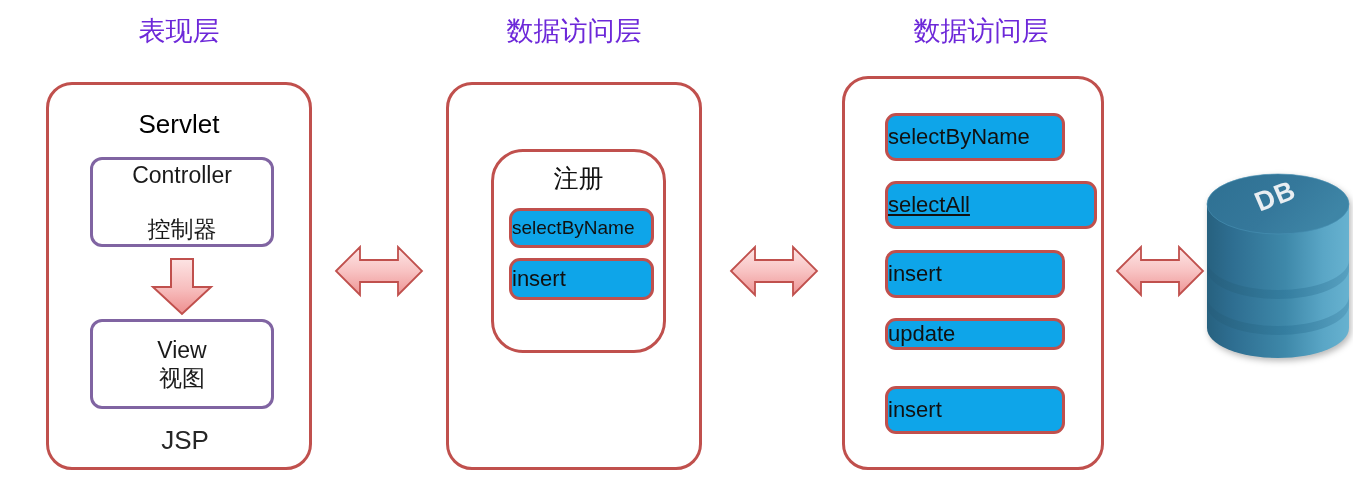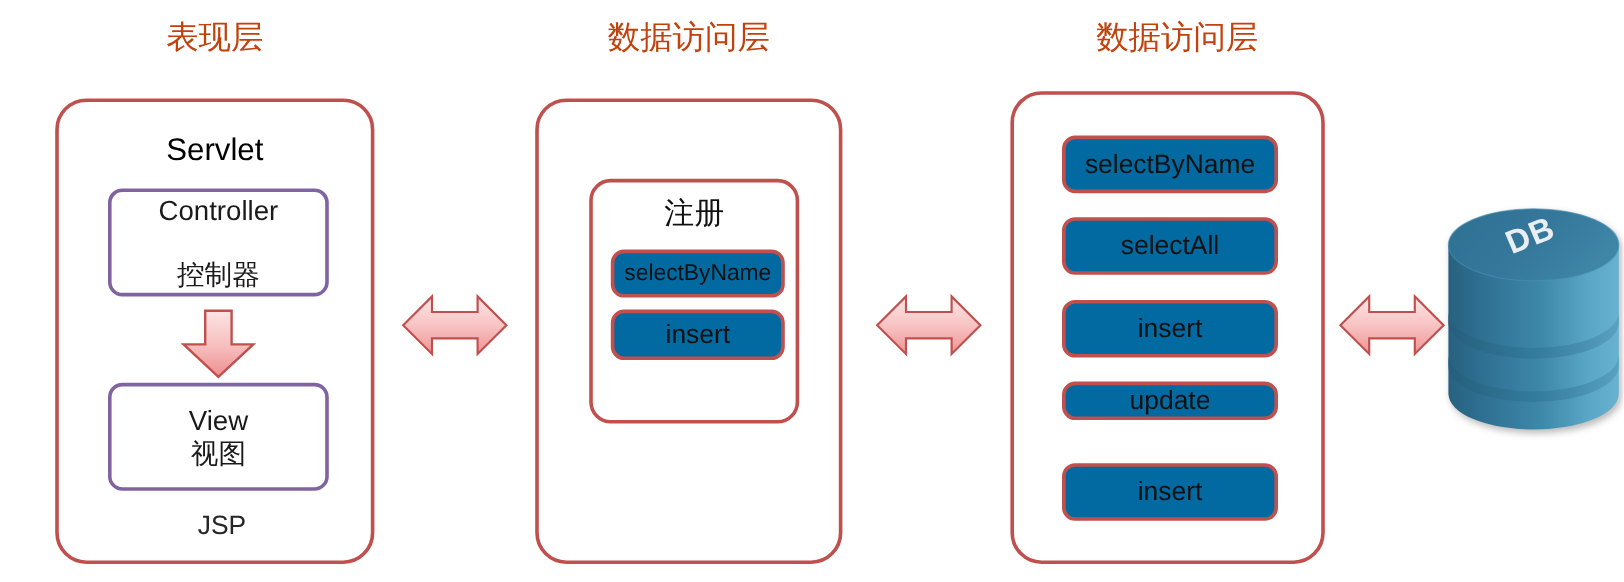--- a/index.html
+++ b/index.html
@@ -5,21 +5,21 @@
   html,body{margin:0;padding:0;background:#ffffff;}
   body{
     width:1353px;height:485px;position:relative;overflow:hidden;
     font-family:"Liberation Sans","DejaVu Sans",sans-serif;
     color:#1a1a1a;
   }
   .abs{position:absolute;}
 
   
   .layer-title{
-    font-size:27px;line-height:1;color:#c2410c;
+    font-size:27px;line-height:1;color:#6d28d9;
     text-align:center;white-space:nowrap;
   }
 
   
   .panel{
     border:3.2px solid #C0504D;
     border-radius:26px;
     background:#ffffff;
     box-sizing:border-box;
   }
@@ -38,31 +38,31 @@
     box-sizing:border-box;
     display:flex;align-items:center;justify-content:center;
     flex-direction:column;
     font-size:23px;color:#1a1a1a;line-height:1.22;
   }
 
   
   .rbox{
     border:3.4px solid #C0504D;
     border-radius:11px;
-    background:#0369a1;
-    box-sizing:border-box;
-    display:flex;align-items:center;justify-content:center;
+    background:#0ea5e9;
+    box-sizing:border-box;
+    display:flex;align-items:center;justify-content:flex-start;
     font-size:22px;color:#111111;
   }
   .rbox.small{font-size:19px;border-width:3px;}
 
   
   .groupbox{
     border:3.4px solid #C0504D;
-    border-radius:18px;
+    border-radius:32px;
     background:#ffffff;
     box-sizing:border-box;
   }
   .group-title{
     position:absolute;left:0;right:0;text-align:center;
     font-size:25px;color:#111;line-height:1;
   }
 
   
   .arrow-shape{display:block;}
@@ -104,21 +104,21 @@
       </defs>
       <polygon points="26,2 48,2 48,30 66,30 37,57 8,30 26,30" fill="url(#gDown)" stroke="#C0504D" stroke-width="2"></polygon>
     </svg>
   </div>
 
   <div class="abs pbox" style="left:41px;top:234px;width:184px;height:90px;">
     <span>View</span>
     <span>视图</span>
   </div>
 
-  <div class="ctr" style="top:340px;font-size:22px;color:#262626;padding-left:12px;">JSP</div>
+  <div class="ctr" style="top:340px;font-size:26px;color:#262626;padding-left:12px;">JSP</div>
 </div>
 
 <div class="abs" style="left:334px;top:243px;width:90px;height:56px;">
   <svg class="arrow-shape" width="90" height="56" viewBox="0 0 90 56">
     <defs>
       <linearGradient id="gA1" x1="0" y1="0" x2="0" y2="1">
         <stop offset="0%" stop-color="#FDE6E6"></stop>
         <stop offset="50%" stop-color="#F8C3C3"></stop>
         <stop offset="100%" stop-color="#EE9494"></stop>
       </linearGradient>
@@ -153,21 +153,21 @@
     </defs>
     <polygon points="2,28 26,4 26,17 64,17 64,4 88,28 64,52 64,39 26,39 26,52" fill="url(#gA2)" stroke="#C0504D" stroke-width="1.8"></polygon>
   </svg>
 </div>
 
 <div class="abs panel" style="left:842px;top:76px;width:262px;height:394px;">
 
   <div class="abs rbox" style="left:40px;top:34px;width:180px;height:48px;">
     <span>selectByName</span>
   </div>
-  <div class="abs rbox" style="left:40px;top:102px;width:180px;height:48px;">
+  <div class="abs rbox" style="left:40px;top:102px;width:212px;height:48px;text-decoration:underline;">
     <span>selectAll</span>
   </div>
   <div class="abs rbox" style="left:40px;top:171px;width:180px;height:48px;">
     <span>insert</span>
   </div>
   <div class="abs rbox" style="left:40px;top:239px;width:180px;height:32px;">
     <span>update</span>
   </div>
   <div class="abs rbox" style="left:40px;top:307px;width:180px;height:48px;">
     <span>insert</span>

